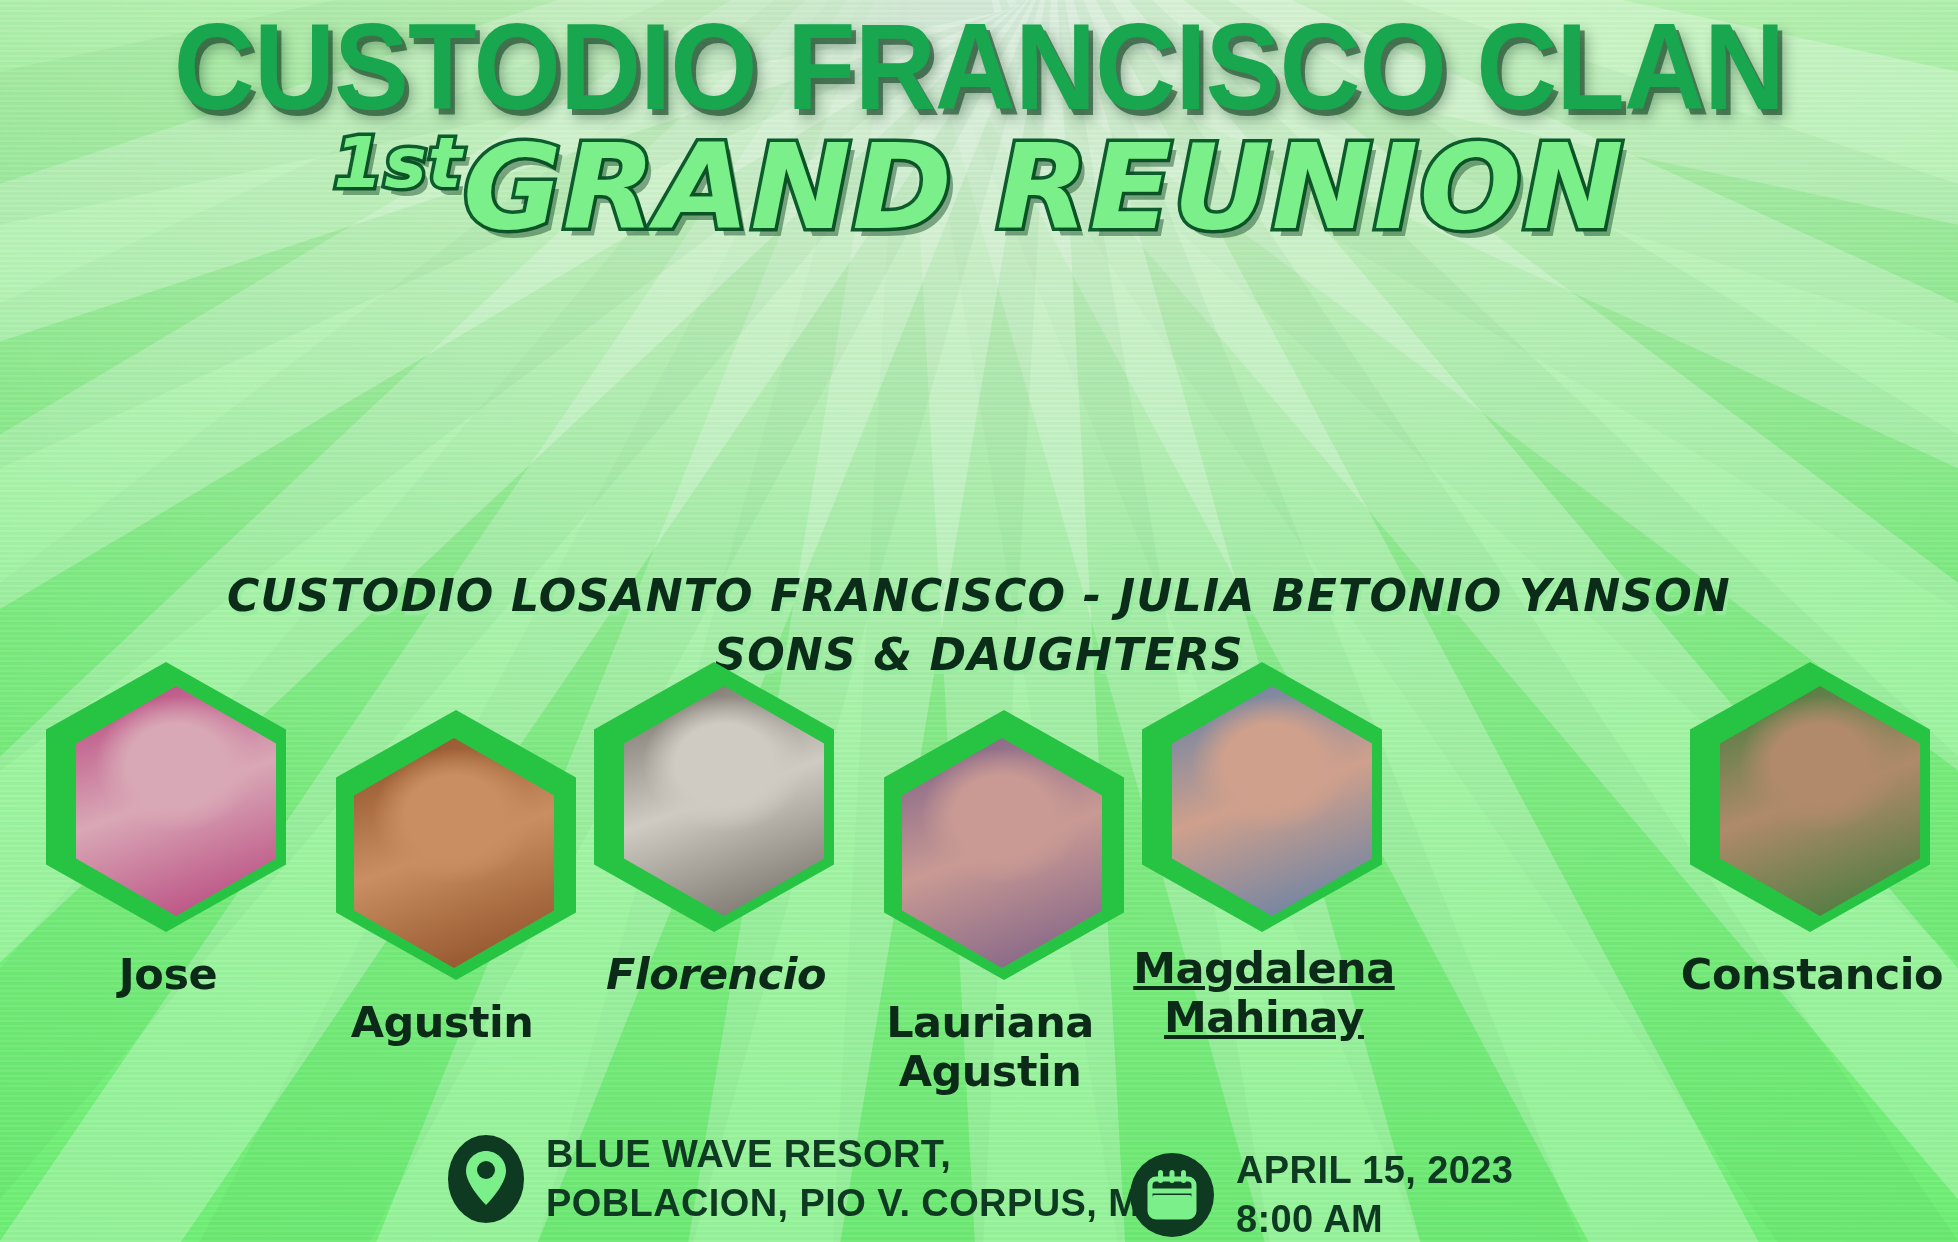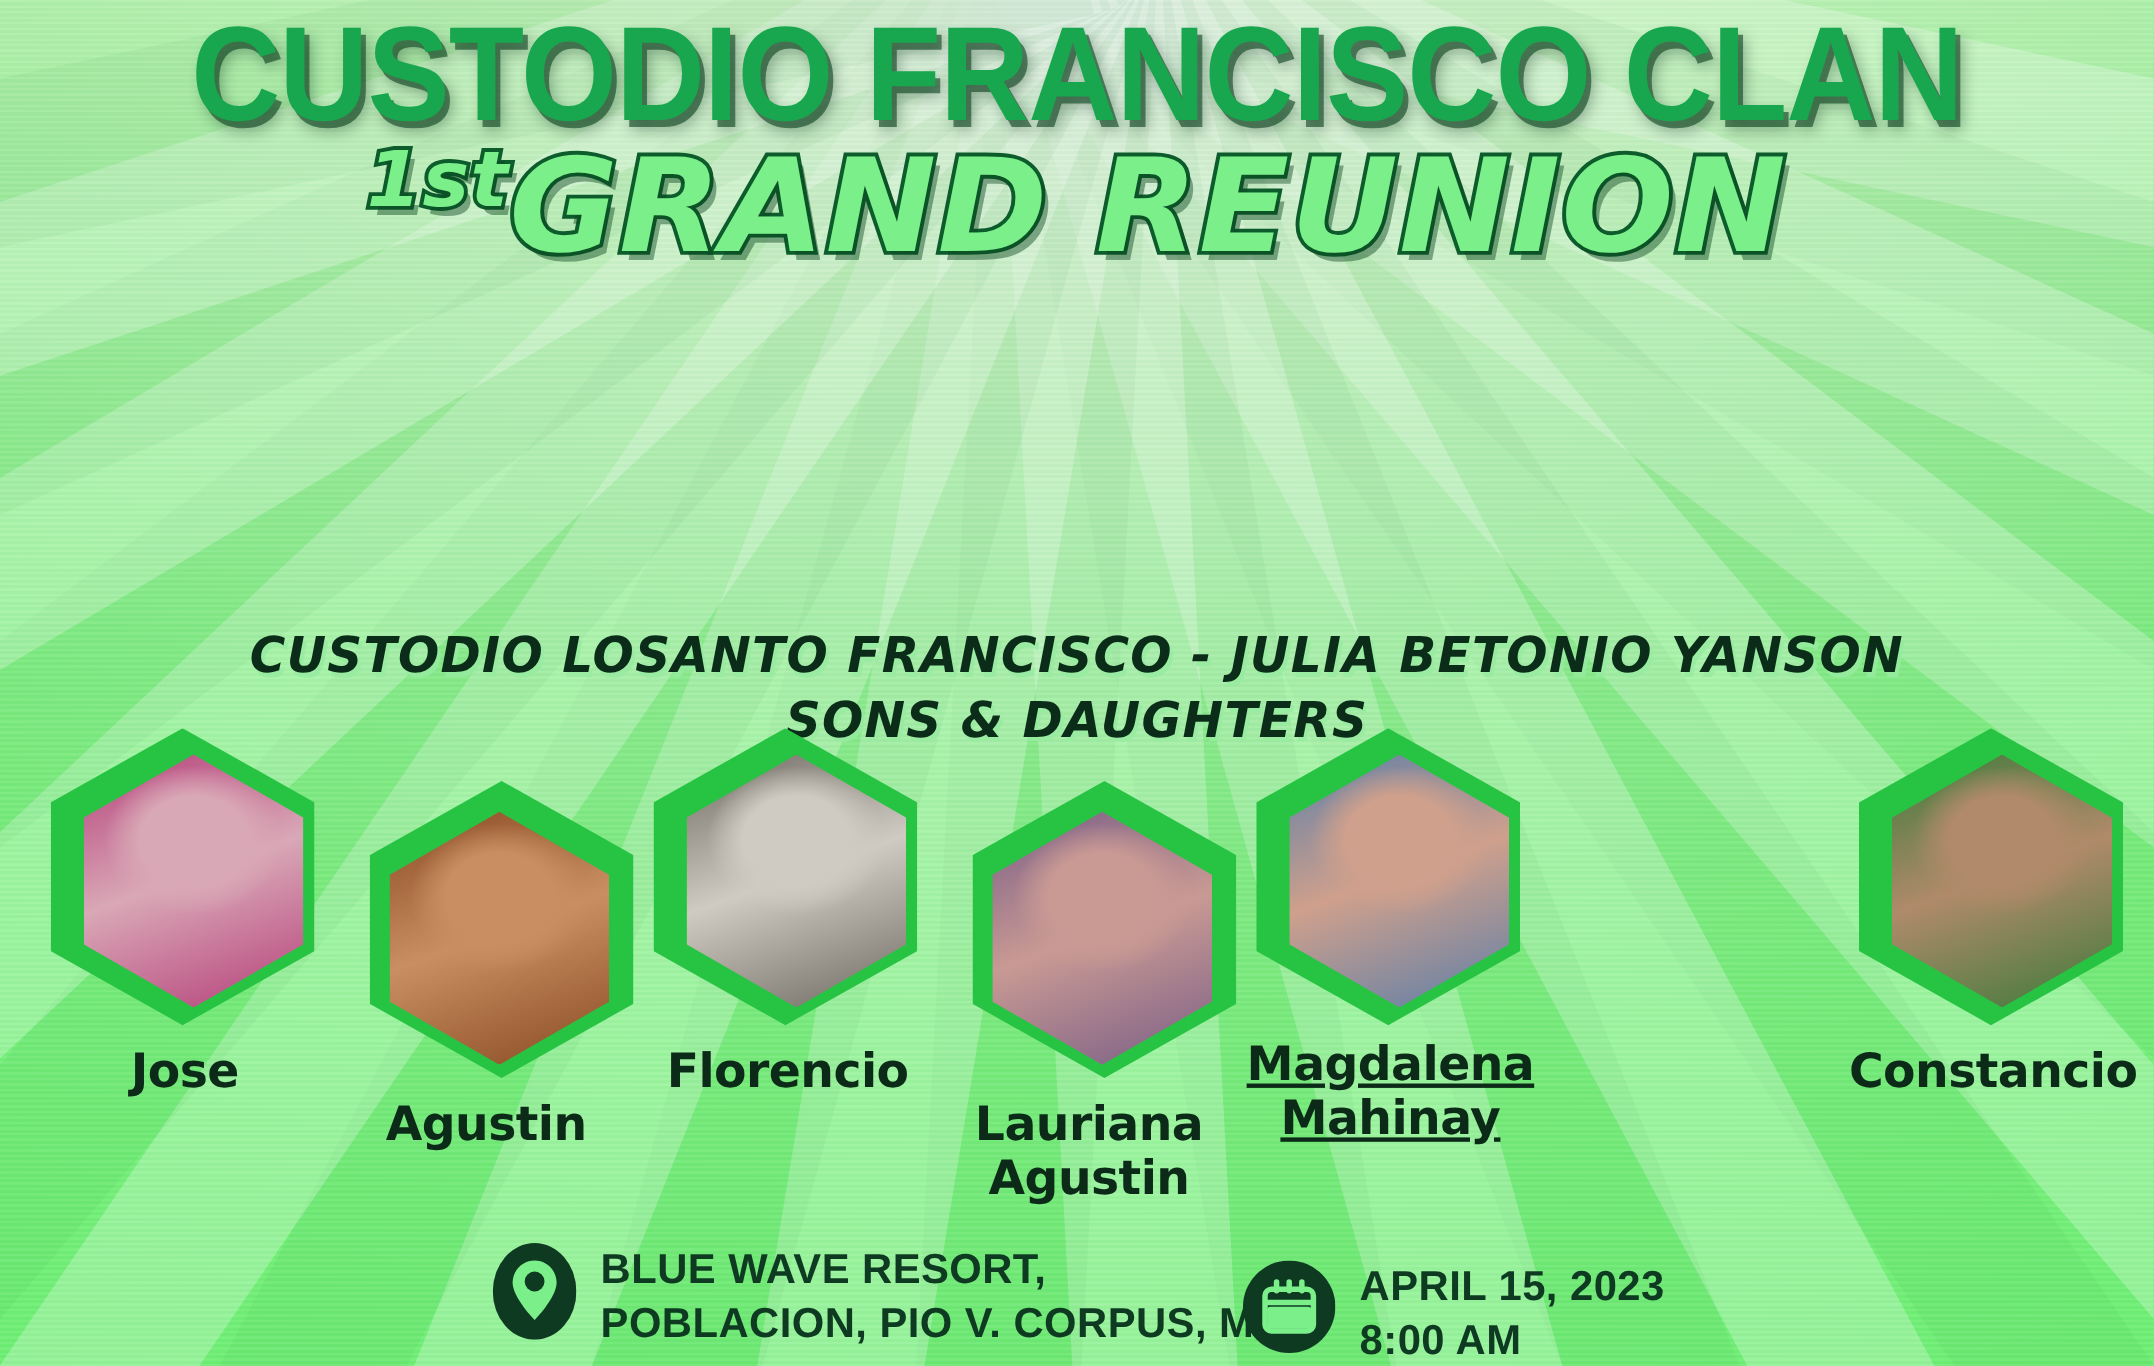--- a/index.html
+++ b/index.html
@@ -121,21 +121,21 @@
     font-family:"DejaVu Sans", sans-serif;
     font-weight:bold;
     font-size:43px;
     line-height:1.13;
     letter-spacing:-0.5px;
     color:#0C2A18;
   }
 
   
   .footer{position:absolute;left:0;top:1120px;width:1958px;height:120px;}
-  .fblock{position:absolute;display:flex;align-items:flex-start;gap:22px;}
+  .fblock{position:absolute;display:flex;align-items:center;gap:22px;}
   .ficon{width:76px;height:88px;flex:0 0 auto;}
   .ficon.cal{width:84px;height:84px;}
   .ftext{
     font-family:"Liberation Sans", sans-serif;
     font-weight:bold;
     font-size:38px;
     line-height:1.30;
     letter-spacing:0.4px;
     color:#0E3A22;
     white-space:nowrap;
@@ -201,21 +201,21 @@
         </div>
         <div class="cell" style="left: 292px;">
           <div class="hexframe" style="background: rgb(39, 195, 67); left: 44px; top: 10px;"></div>
           <div class="hexphoto" style="left: 62px; top: 38px;">
             <div class="ph" style="background: radial-gradient(58% 42% at 50% 34%, rgb(201, 143, 98) 0%, rgb(201, 143, 98) 42%, rgba(0, 0, 0, 0) 70%), linear-gradient(160deg, rgb(138, 74, 34) 0%, rgb(201, 143, 98) 48%, rgb(138, 74, 34) 100%);"></div>
           </div>
           <div class="nm" style="top: 298px;">
             <div>Agustin</div>
           </div>
         </div>
-        <div class="cell" style="left: 566px;">
+        <div class="cell" style="left: 566px; font-style: italic;">
           <div class="hexframe" style="background: rgb(39, 195, 67); left: 28px; top: -38px;"></div>
           <div class="hexphoto" style="left: 58px; top: -14px;">
             <div class="ph" style="background: radial-gradient(58% 42% at 50% 34%, rgb(207, 203, 194) 0%, rgb(207, 203, 194) 42%, rgba(0, 0, 0, 0) 70%), linear-gradient(160deg, rgb(110, 106, 98) 0%, rgb(207, 203, 194) 48%, rgb(110, 106, 98) 100%);"></div>
           </div>
           <div class="nm" style="top: 250px;">
             <div>Florencio</div>
           </div>
         </div>
         <div class="cell" style="left: 840px;">
           <div class="hexframe" style="background: rgb(39, 195, 67); left: 44px; top: 10px;"></div>

